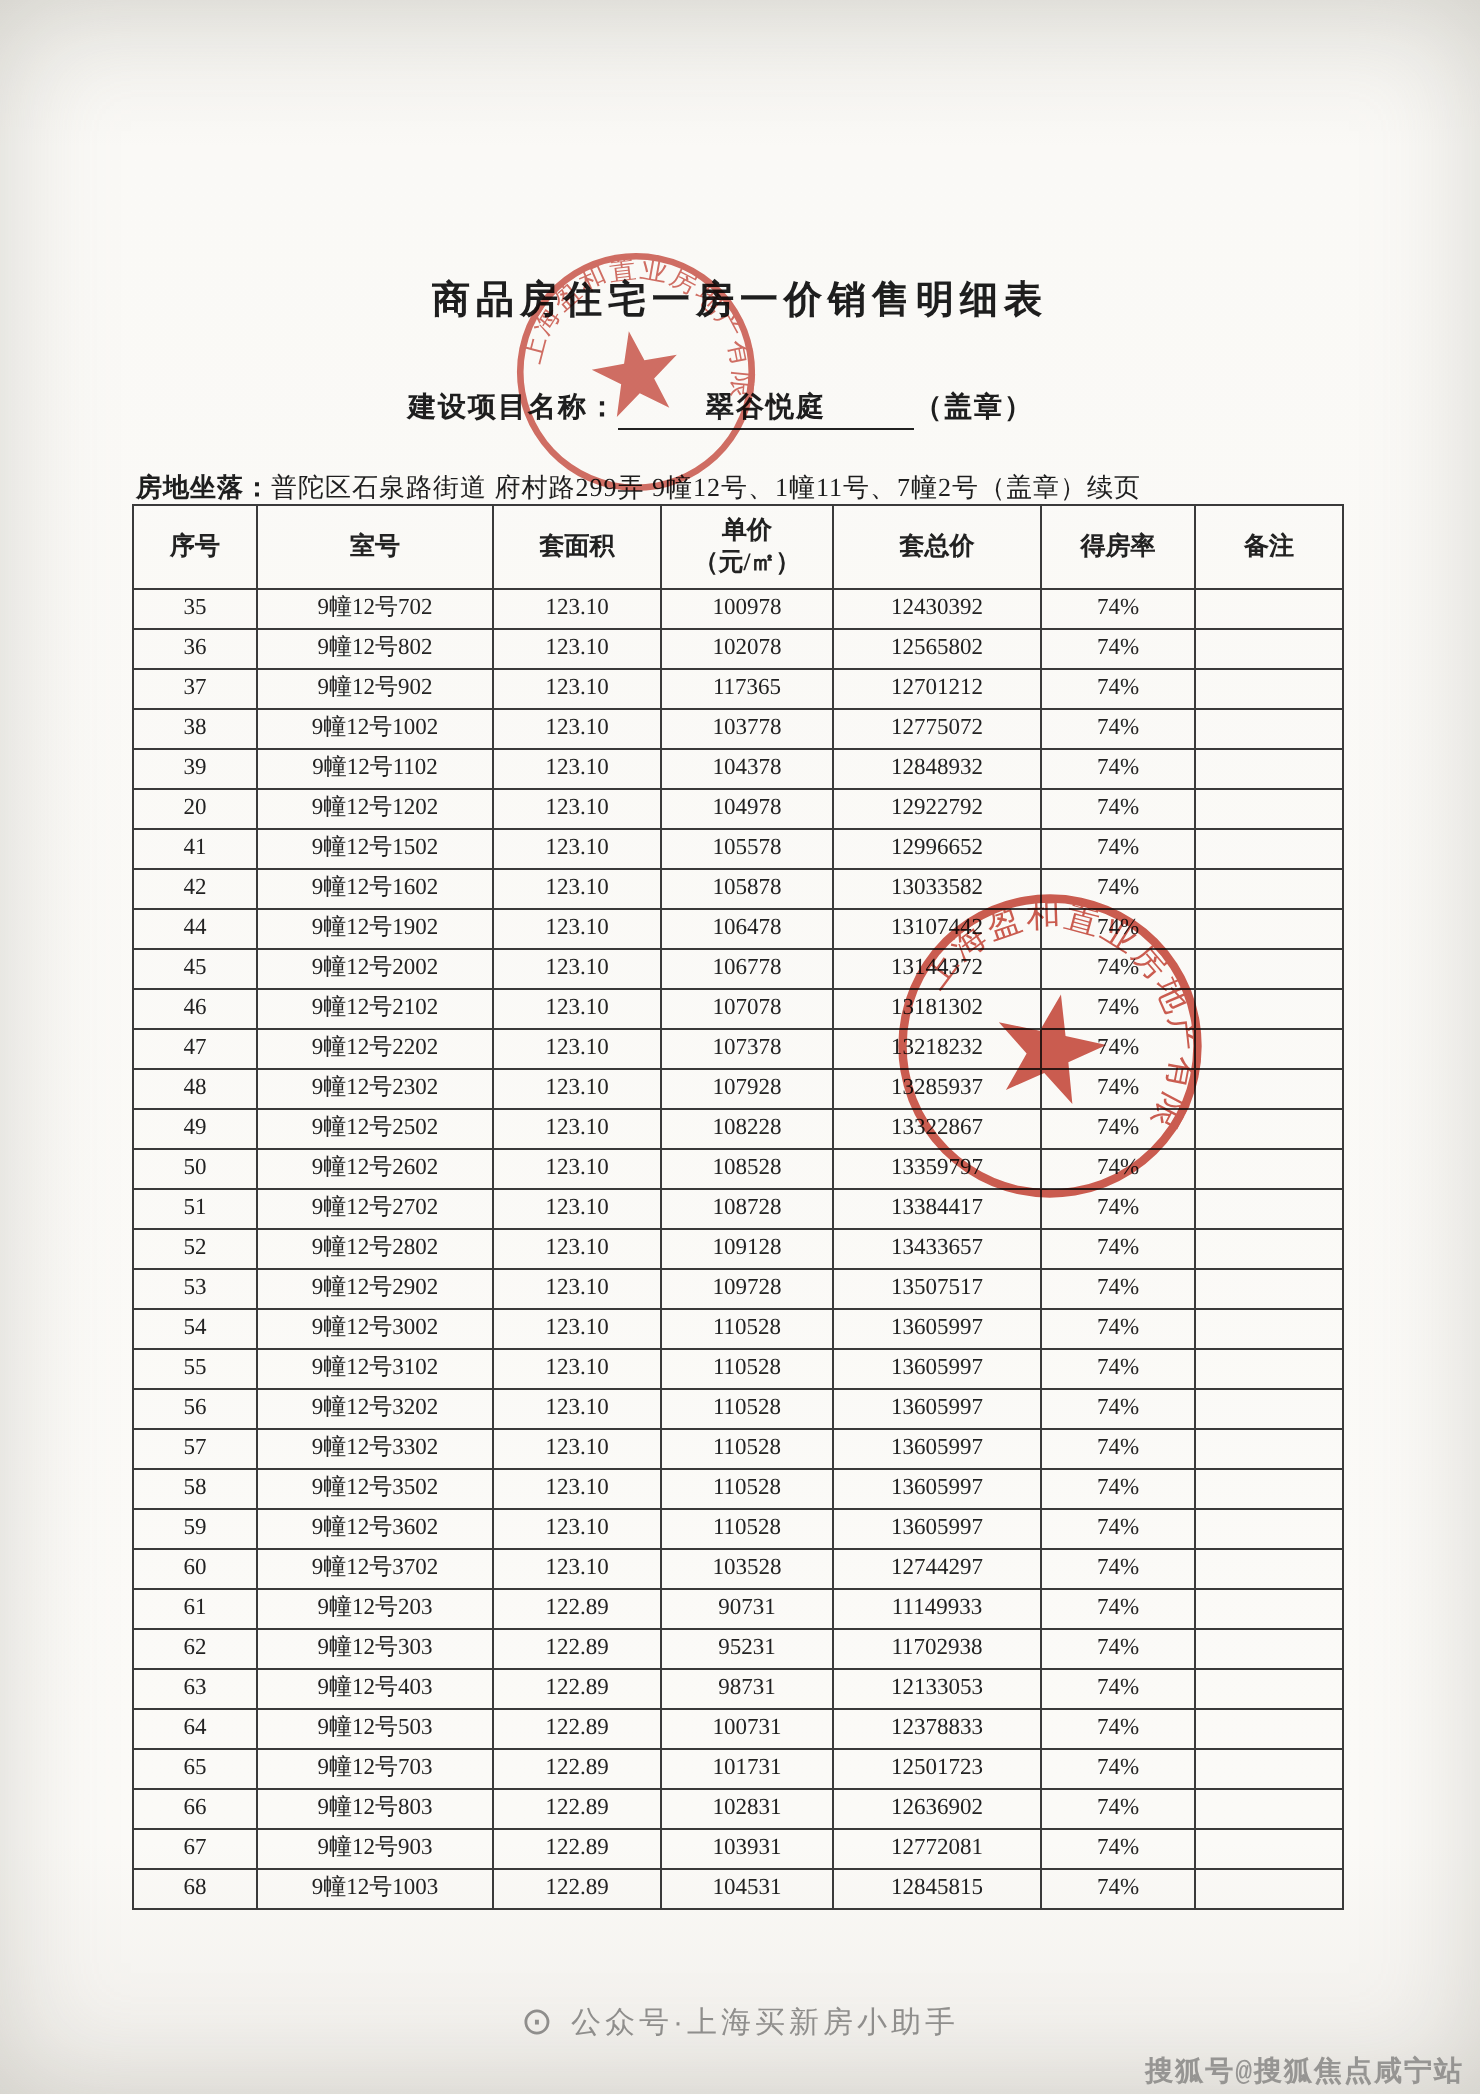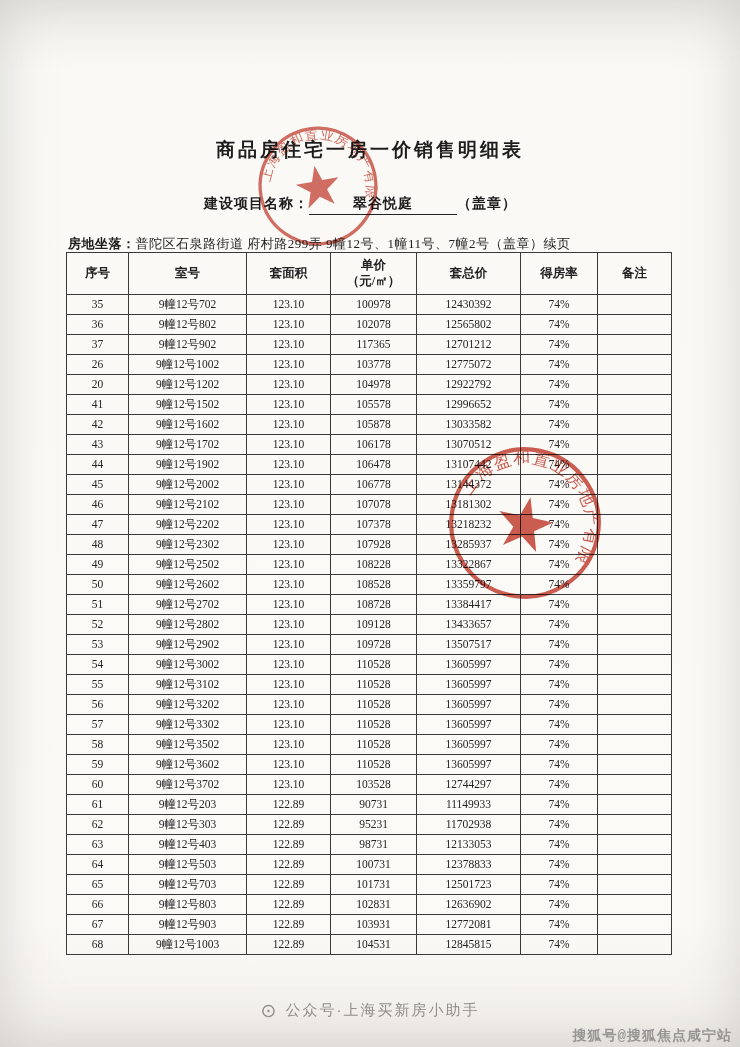--- a/index.html
+++ b/index.html
@@ -123,29 +123,38 @@
         <tr>
           <td>37</td>
           <td>9幢12号902</td>
           <td>123.10</td>
           <td>117365</td>
           <td>12701212</td>
           <td>74%</td>
           <td></td>
         </tr>
         <tr>
-          <td>26</td>
+          <td>38</td>
           <td>9幢12号1002</td>
           <td>123.10</td>
           <td>103778</td>
           <td>12775072</td>
           <td>74%</td>
           <td></td>
         </tr>
         <tr>
+          <td>39</td>
+          <td>9幢12号1102</td>
+          <td>123.10</td>
+          <td>104378</td>
+          <td>12848932</td>
+          <td>74%</td>
+          <td></td>
+        </tr>
+        <tr>
           <td>20</td>
           <td>9幢12号1202</td>
           <td>123.10</td>
           <td>104978</td>
           <td>12922792</td>
           <td>74%</td>
           <td></td>
         </tr>
         <tr>
           <td>41</td>
@@ -155,29 +164,20 @@
           <td>12996652</td>
           <td>74%</td>
           <td></td>
         </tr>
         <tr>
           <td>42</td>
           <td>9幢12号1602</td>
           <td>123.10</td>
           <td>105878</td>
           <td>13033582</td>
-          <td>74%</td>
-          <td></td>
-        </tr>
-        <tr>
-          <td>43</td>
-          <td>9幢12号1702</td>
-          <td>123.10</td>
-          <td>106178</td>
-          <td>13070512</td>
           <td>74%</td>
           <td></td>
         </tr>
         <tr>
           <td>44</td>
           <td>9幢12号1902</td>
           <td>123.10</td>
           <td>106478</td>
           <td>13107442</td>
           <td>74%</td>

